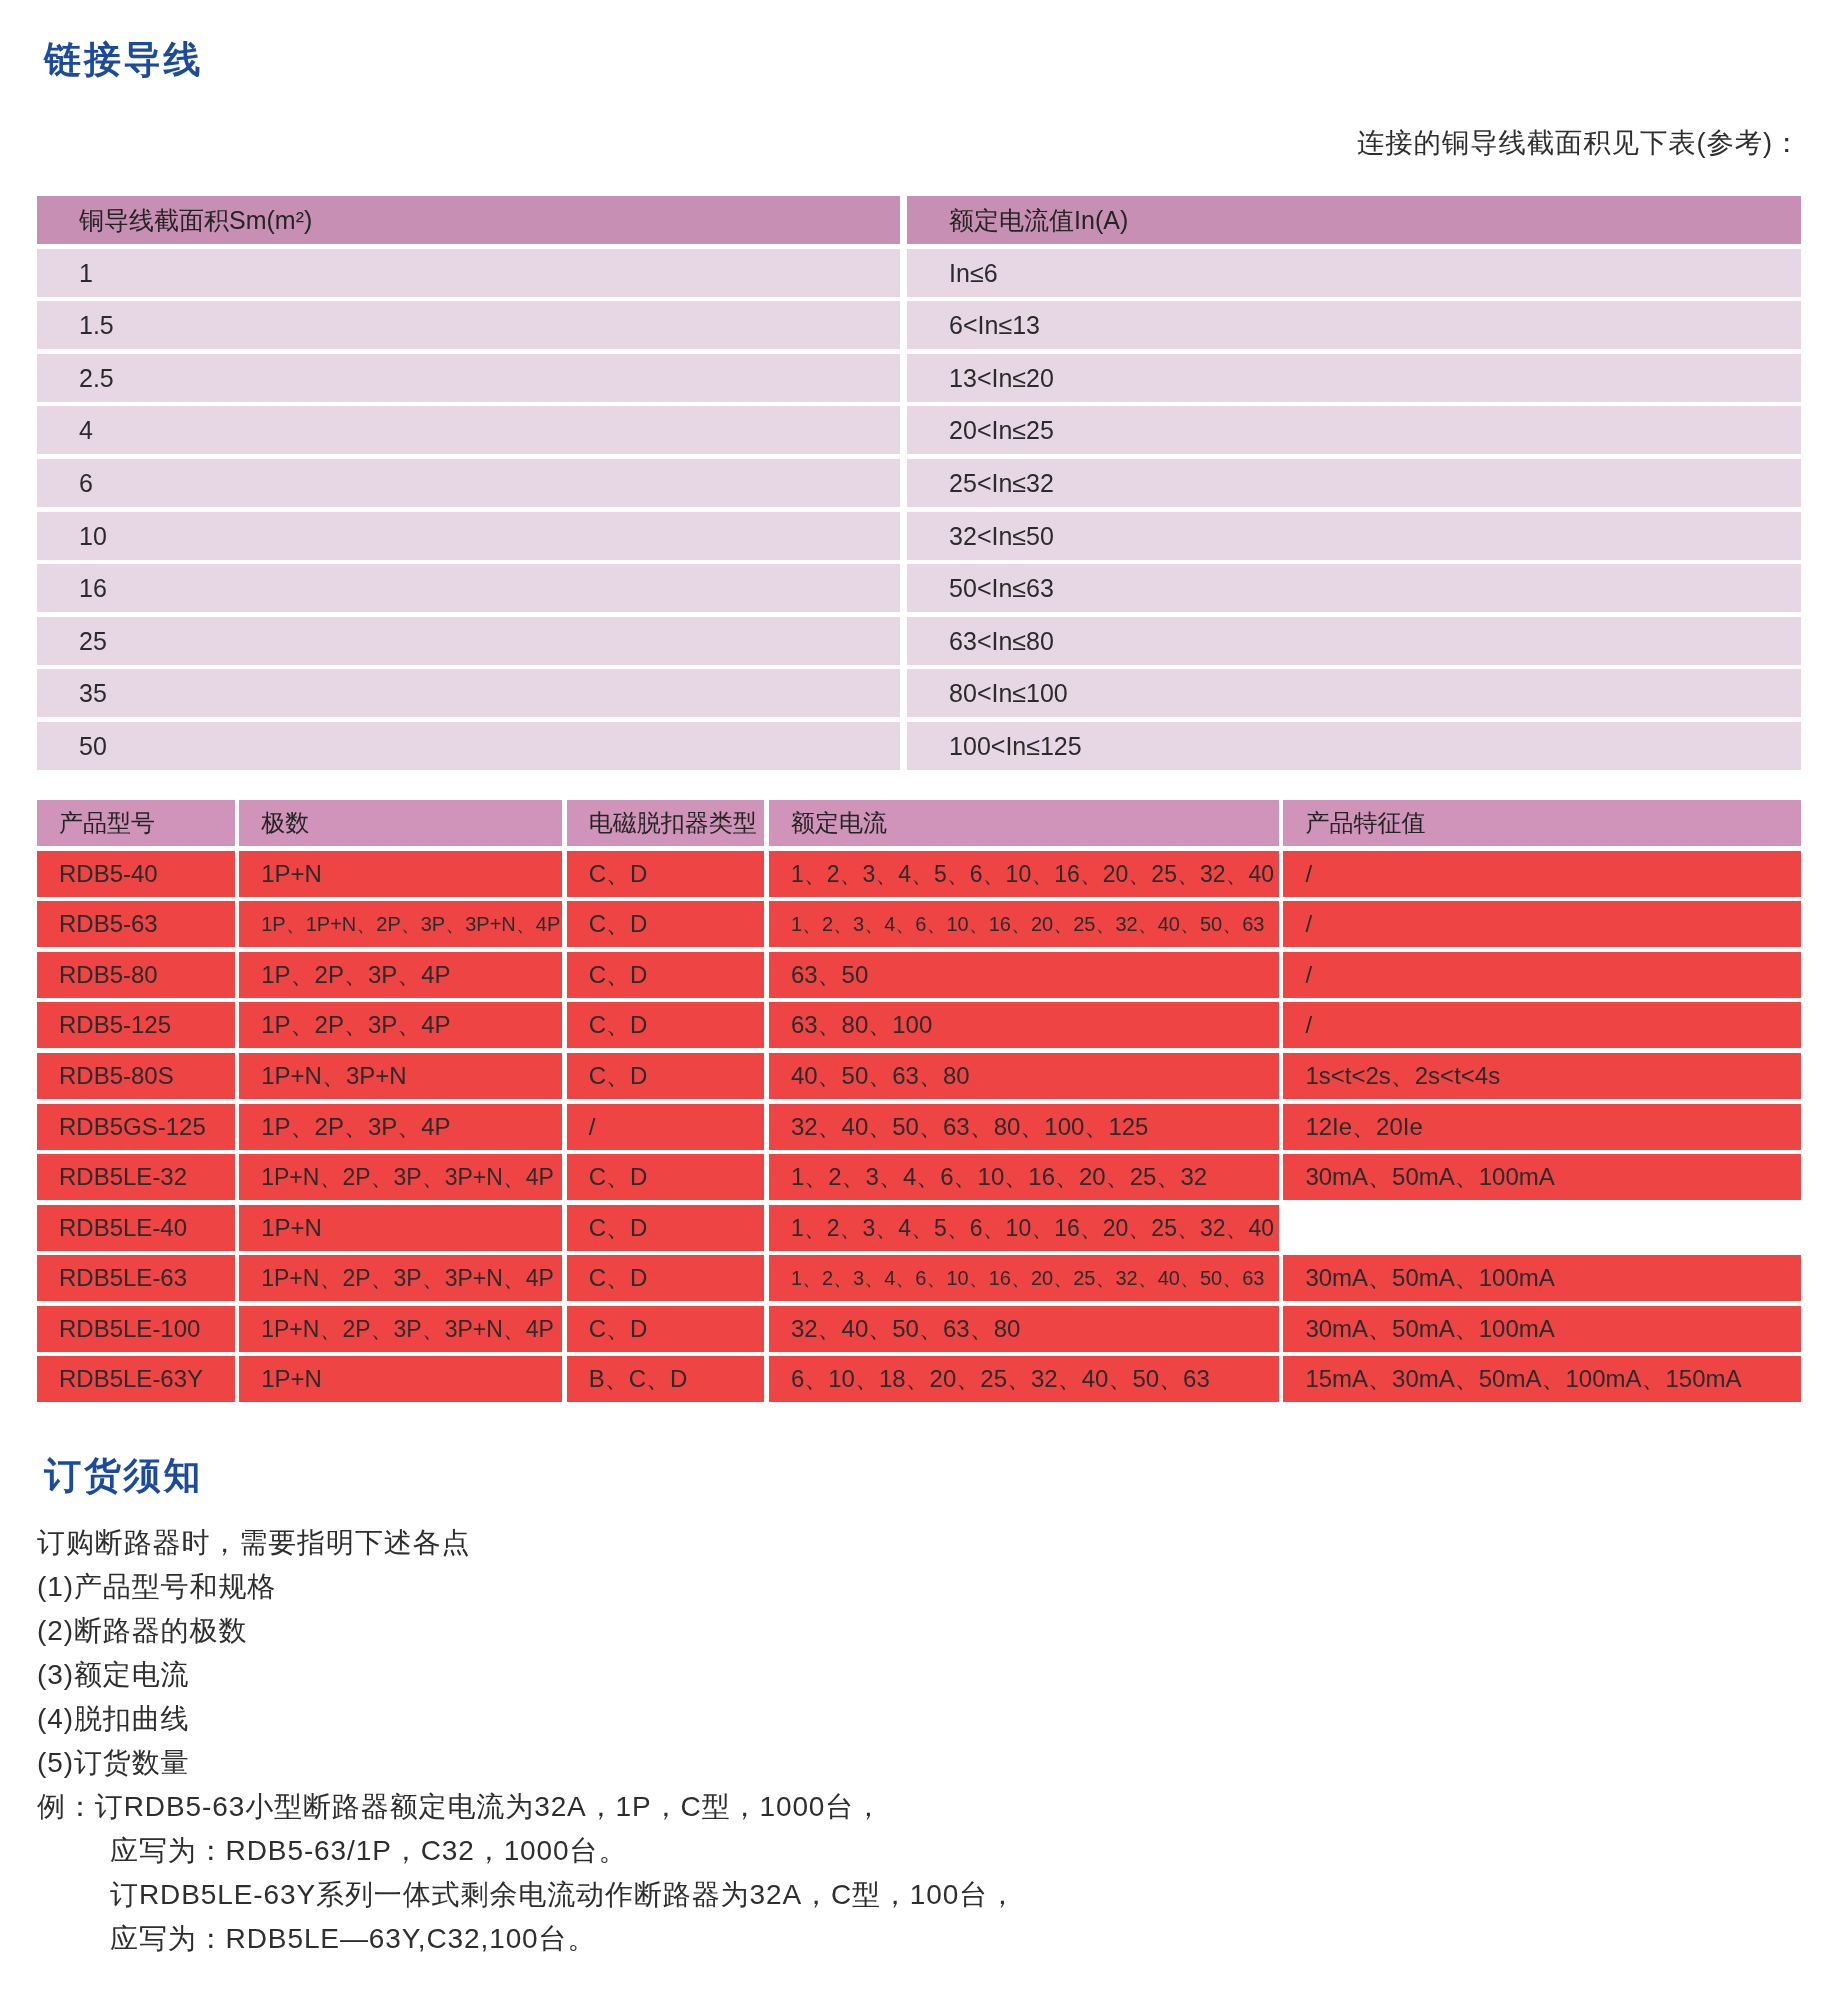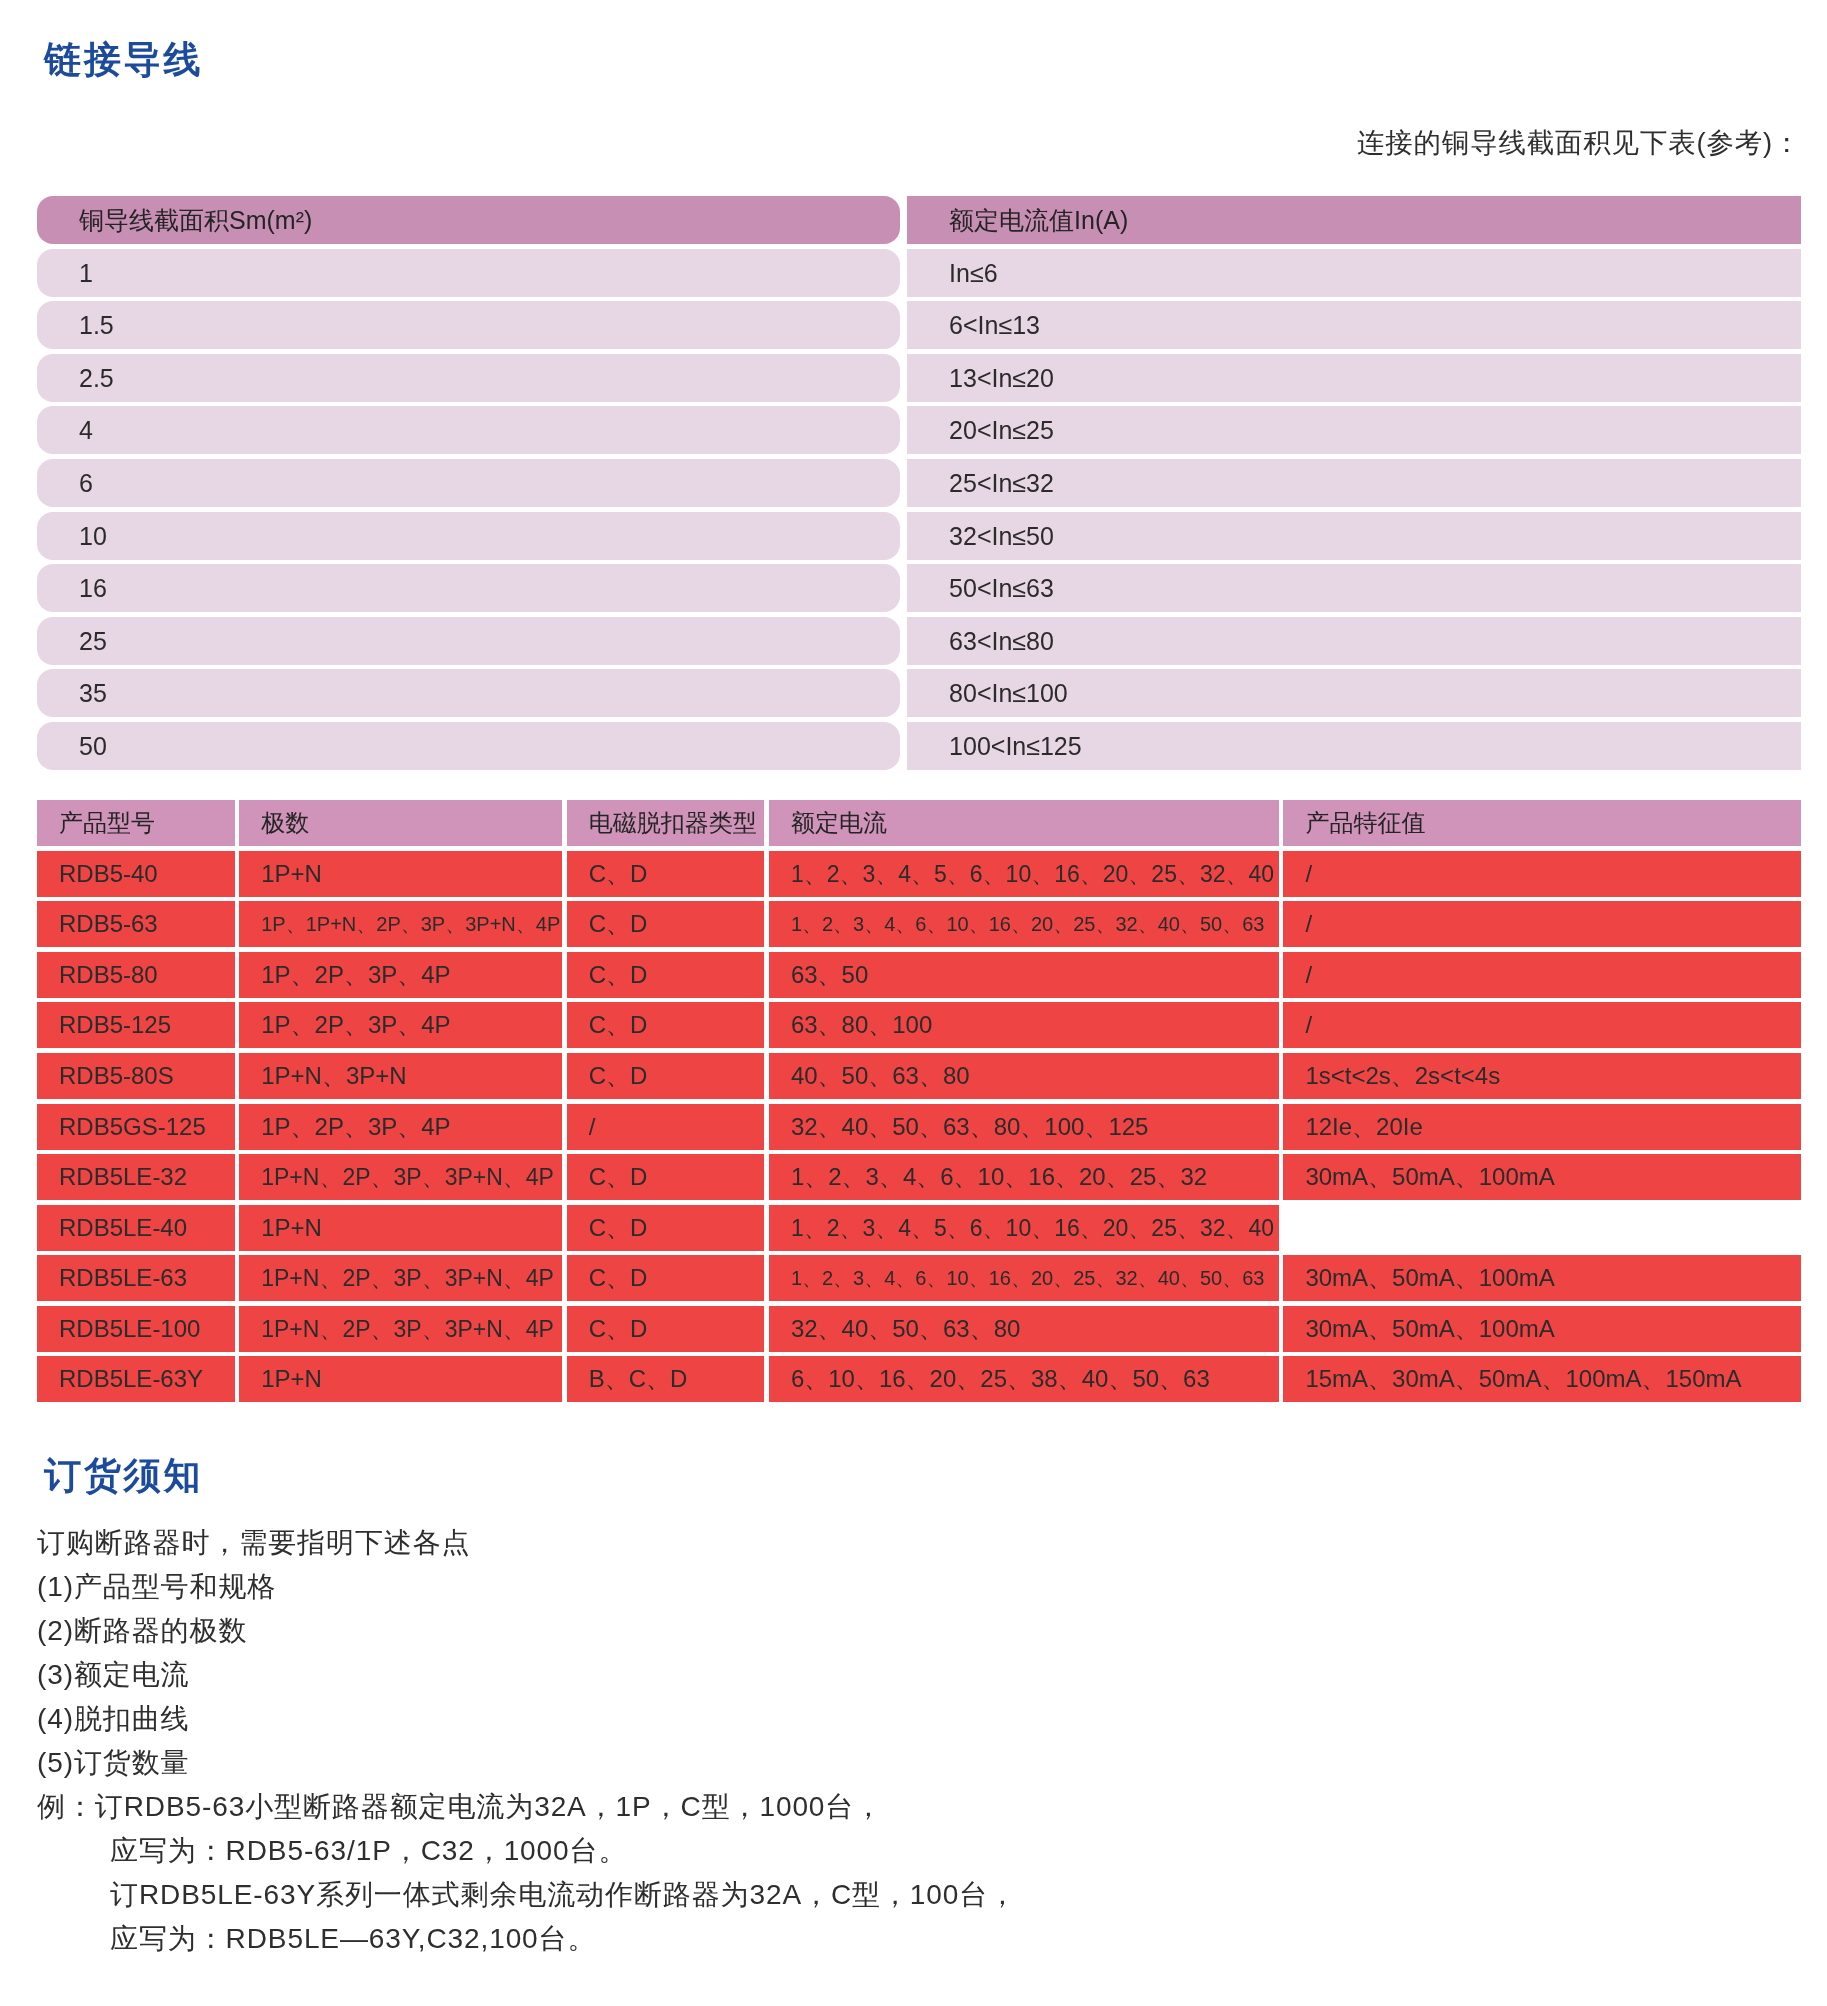--- a/index.html
+++ b/index.html
@@ -35,21 +35,21 @@
     height:48px;line-height:48px;
     padding-left:42px;
     font-size:25px;
     box-sizing:border-box;
     white-space:nowrap;overflow:hidden;
   }
   .t1-head > div{
     background:#c88fb5;
     color:#242424;
   }
-  .t1c1{width:48.9%;border-radius:16px;}
+  .t1c1{width:48.9%;}
   .t1c2{flex:1;}
 
   
   .t2{margin-top:30px;}
   .t2-row{display:flex;gap:4.6px;margin-bottom:4.6px;}
   .t2-row > div{
     background:#ef4444;
     height:46px;line-height:46px;
     padding-left:22px;
     font-size:24px;
@@ -207,21 +207,21 @@
       <div class="t2c1 fit">RDB5LE-100</div>
       <div class="t2c2 fit" style="font-size: 23px;">1P+N、2P、3P、3P+N、4P</div>
       <div class="t2c3 fit">C、D</div>
       <div class="t2c4 fit">32、40、50、63、80</div>
       <div class="t2c5 fit">30mA、50mA、100mA</div>
     </div>
     <div class="t2-row">
       <div class="t2c1 fit">RDB5LE-63Y</div>
       <div class="t2c2 fit">1P+N</div>
       <div class="t2c3 fit">B、C、D</div>
-      <div class="t2c4 fit">6、10、16、20、25、38、40、50、63</div>
+      <div class="t2c4 fit">6、10、18、20、25、32、40、50、63</div>
       <div class="t2c5 fit">15mA、30mA、50mA、100mA、150mA</div>
     </div>
   </div>
 
   <div class="sec-title sec2-title">订货须知</div>
   <div class="notes">
     <p>订购断路器时，需要指明下述各点</p>
     <p>(1)产品型号和规格</p>
     <p>(2)断路器的极数</p>
     <p>(3)额定电流</p>

